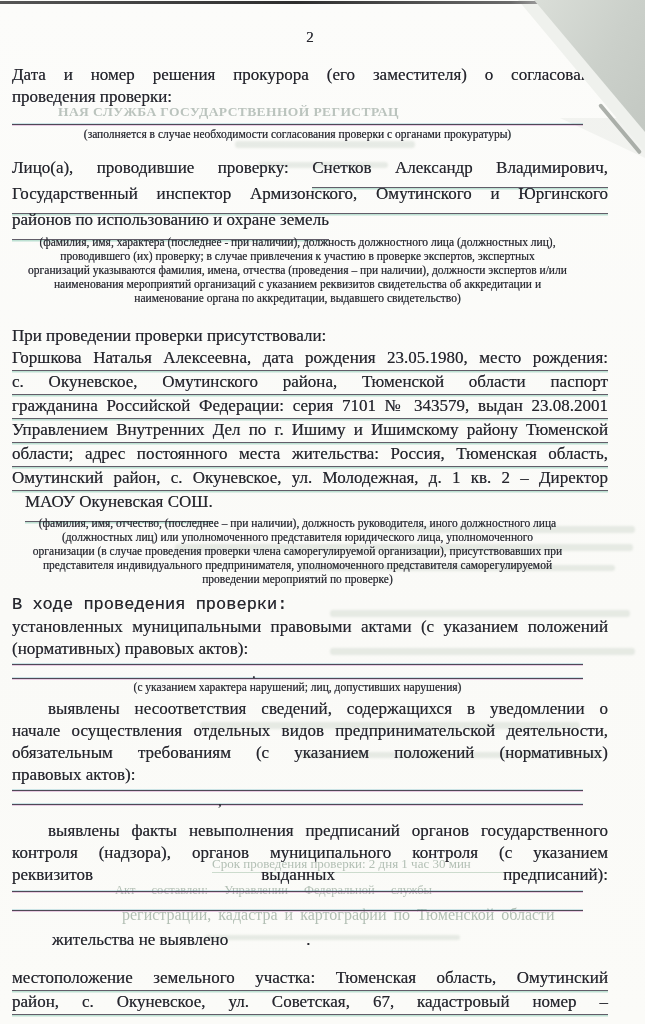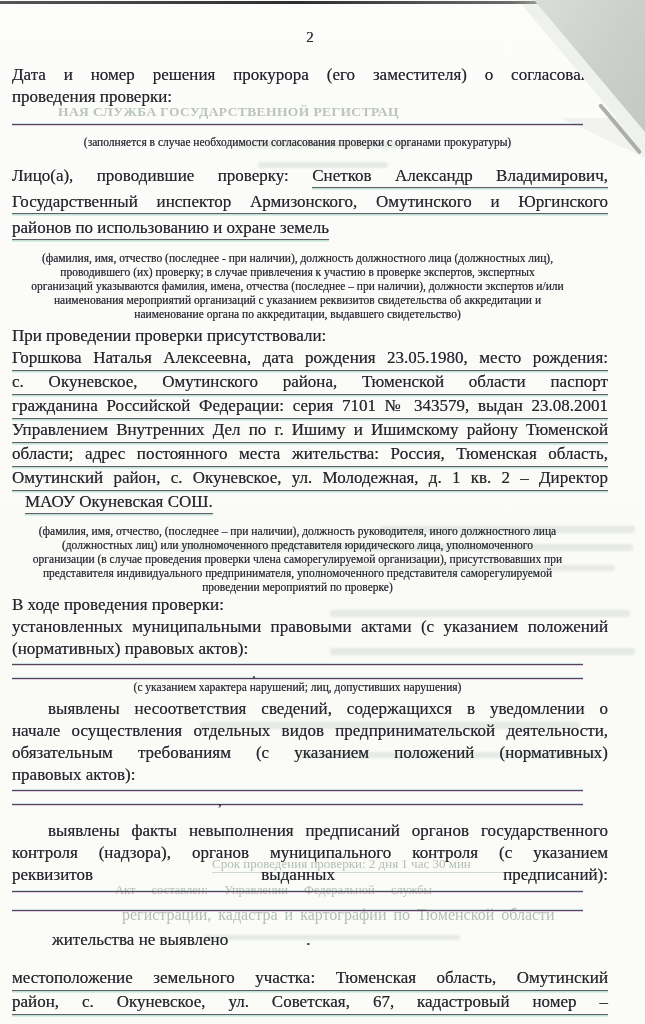--- a/index.html
+++ b/index.html
@@ -56,29 +56,29 @@
   .pageno{margin-top:26px;text-align:center;font-size:15px;}
   .j{text-align:justify;text-align-last:justify;}
   .l{text-align:left;}
   .para{margin:0;}
   .indent{text-indent:36px;}
   .ul-block .line{line-height:22px;padding-bottom:1px;
     border-bottom:1.5px solid rgba(70,65,80,.85);
     box-shadow:0 1.5px 0 rgba(60,170,130,.32);}
   .ul-block .line.last{border-bottom:none;box-shadow:none;margin-left:13px;}
   .us{border-bottom:1.5px solid rgba(70,65,80,.85);
-    box-shadow:0 1.5px 0 rgba(60,170,130,.32);padding-bottom:2px;}
+    box-shadow:0 1.5px 0 rgba(60,170,130,.32);padding-bottom:10px;}
   .rule{width:571px;height:0;border-top:1.6px solid #4f4856;
     box-shadow:0 1px 0 rgba(198,112,182,.35),0 -1px 0 rgba(82,168,182,.28);}
   .rulepair{position:relative;}
   .rulemark{position:absolute;font-size:15px;color:#2c2c33;}
   .cap{width:571px;text-align:center;font-size:11.5px;line-height:14px;color:#2b2b31;}
   .cap .cl{white-space:nowrap;}
-  .mt2{margin-top:10px;}.mt4{margin-top:4px;}.mt5{margin-top:5px;}
-  .mt8{margin-top:0;}.mt12{margin-top:4px;}.mt14{margin-top:14px;}
+  .mt2{margin-top:2px;}.mt4{margin-top:4px;}.mt5{margin-top:5px;}
+  .mt8{margin-top:8px;font-family:Liberation Mono, monospace;}.mt12{margin-top:20px;}.mt14{margin-top:14px;}
   .mt16{margin-top:16px;}
   .uline-h{line-height:22px;}
   .noviol{padding-left:40px;}
   .noviol .dotmark{display:inline-block;margin-left:78px;}
 </style>
 </head>
 <body>
 
 <div class="page">
 
@@ -109,23 +109,23 @@
     <div class="cap mt2">
       <div class="cl">(заполняется в случае необходимости согласования проверки с органами прокуратуры)</div>
     </div>
 
     <div class="para mt14 uline-h" style="line-height:26px;">
       <div class="j"><span>Лицо(а), проводившие проверку:</span> <span class="us">Снетков Александр Владимирович,</span></div>
       <div class="j"><span class="us">Государственный инспектор Армизонского, Омутинского и Юргинского</span></div>
       <div class="l"><span class="us">районов по использованию и охране земель</span></div>
     </div>
     <div class="cap mt2">
-      <div class="cl">(фамилия, имя, отчество (последнее - при наличии), должность должностного лица (должностных лиц),</div>
+      <div class="cl">(фамилия, имя, характера (последнее - при наличии), должность должностного лица (должностных лиц),</div>
       <div class="cl">проводившего (их) проверку; в случае привлечения к участию в проверке экспертов, экспертных</div>
-      <div class="cl">организаций указываются фамилия, имена, отчества (последнее – при наличии), должности экспертов и/или</div>
+      <div class="cl">организаций указываются фамилия, имена, отчества (проведения – при наличии), должности экспертов и/или</div>
       <div class="cl">наименования мероприятий организаций с указанием реквизитов свидетельства об аккредитации и</div>
       <div class="cl">наименование органа по аккредитации, выдавшего свидетельство)</div>
     </div>
 
     <div class="para mt12 l">При проведении проверки присутствовали:</div>
     <div class="para ul-block">
       <div class="line j">Горшкова Наталья Алексеевна, дата рождения 23.05.1980, место рождения:</div>
       <div class="line j">с. Окуневское, Омутинского района, Тюменской области паспорт</div>
       <div class="line j">гражданина Российской Федерации: серия 7101 № 343579, выдан 23.08.2001</div>
       <div class="line j">Управлением Внутренних Дел по г. Ишиму и Ишимскому району Тюменской</div>

